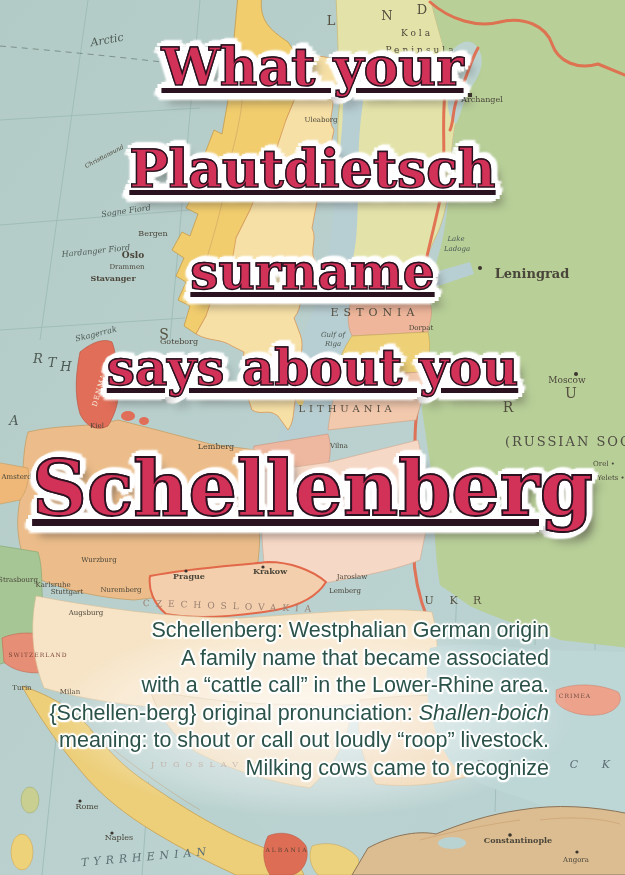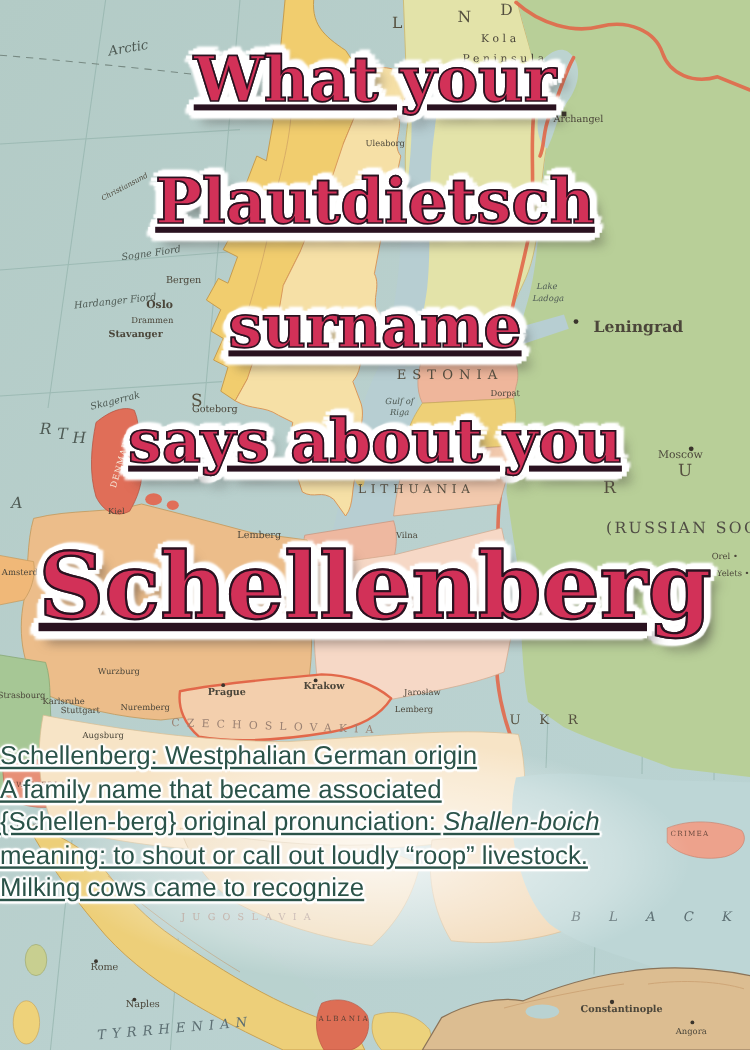--- a/index.html
+++ b/index.html
@@ -15,26 +15,26 @@
     text-shadow:
       -6px 0 1px #fff, 6px 0 1px #fff, 0 -6px 1px #fff, 0 6px 1px #fff,
       -4px -4px 1px #fff, 4px -4px 1px #fff, -4px 4px 1px #fff, 4px 4px 1px #fff,
       -7px 3px 2px #fff, 7px -3px 2px #fff, -3px 7px 2px #fff, 3px -7px 2px #fff,
       7px 9px 10px rgba(55,48,48,.6); text-decoration: underline;}
   .t1{top:36px;font-size:52px;}
   .t2{top:138px;font-size:52px;}
   .t3{top:242px;font-size:50px;}
   .t4{top:338px;font-size:50px;}
   .surname{top:444px;font-size:76px;-webkit-text-stroke:1.8px #2a1220;}
-  .bodytext{position:absolute;top:617px;left:0;width:549px;text-align:left;
+  .bodytext{position:absolute;top:617px;left:0;width:549px;text-align:right;
     font-family:"Liberation Sans",sans-serif;font-size:21.5px;line-height:27.6px;color:#2b5349;
     text-shadow:
       -2px 0 1px #fff, 2px 0 1px #fff, 0 -2px 1px #fff, 0 2px 1px #fff,
       -1.5px -1.5px 1px #fff, 1.5px -1.5px 1px #fff, -1.5px 1.5px 1px #fff, 1.5px 1.5px 1px #fff,
-      0 0 4px #fff; text-decoration: underline;}
+      0 0 4px #fff;}
   .bodytext .it{font-style:italic;}
 </style>
 </head>
 <body>
 
 <div class="poster">
 
   <svg class="map" width="625" height="875" viewBox="0 0 625 875">
     <defs>
       <linearGradient id="seaG" x1="0" y1="0" x2="1" y2="1">
@@ -239,18 +239,19 @@
 
   <div class="bl t1">What your</div>
   <div class="bl t3">surname</div>
   <div class="bl t2">Plautdietsch</div>
   <div class="bl t4">says about you</div>
   <div class="bl surname">Schellenberg</div>
 
   <div class="bodytext">
     <div>Schellenberg: Westphalian German origin</div>
     <div>A family name that became associated</div>
+    <div>with a “cattle call” in the Lower-Rhine area.</div>
     <div><span>{Schellen-berg} original pronunciation: </span><span class="it">Shallen-boich</span></div>
     <div>meaning: to shout or call out loudly “roop” livestock.</div>
     <div>Milking cows came to recognize</div>
   </div>
 
 </div>
 
 </body></html>

